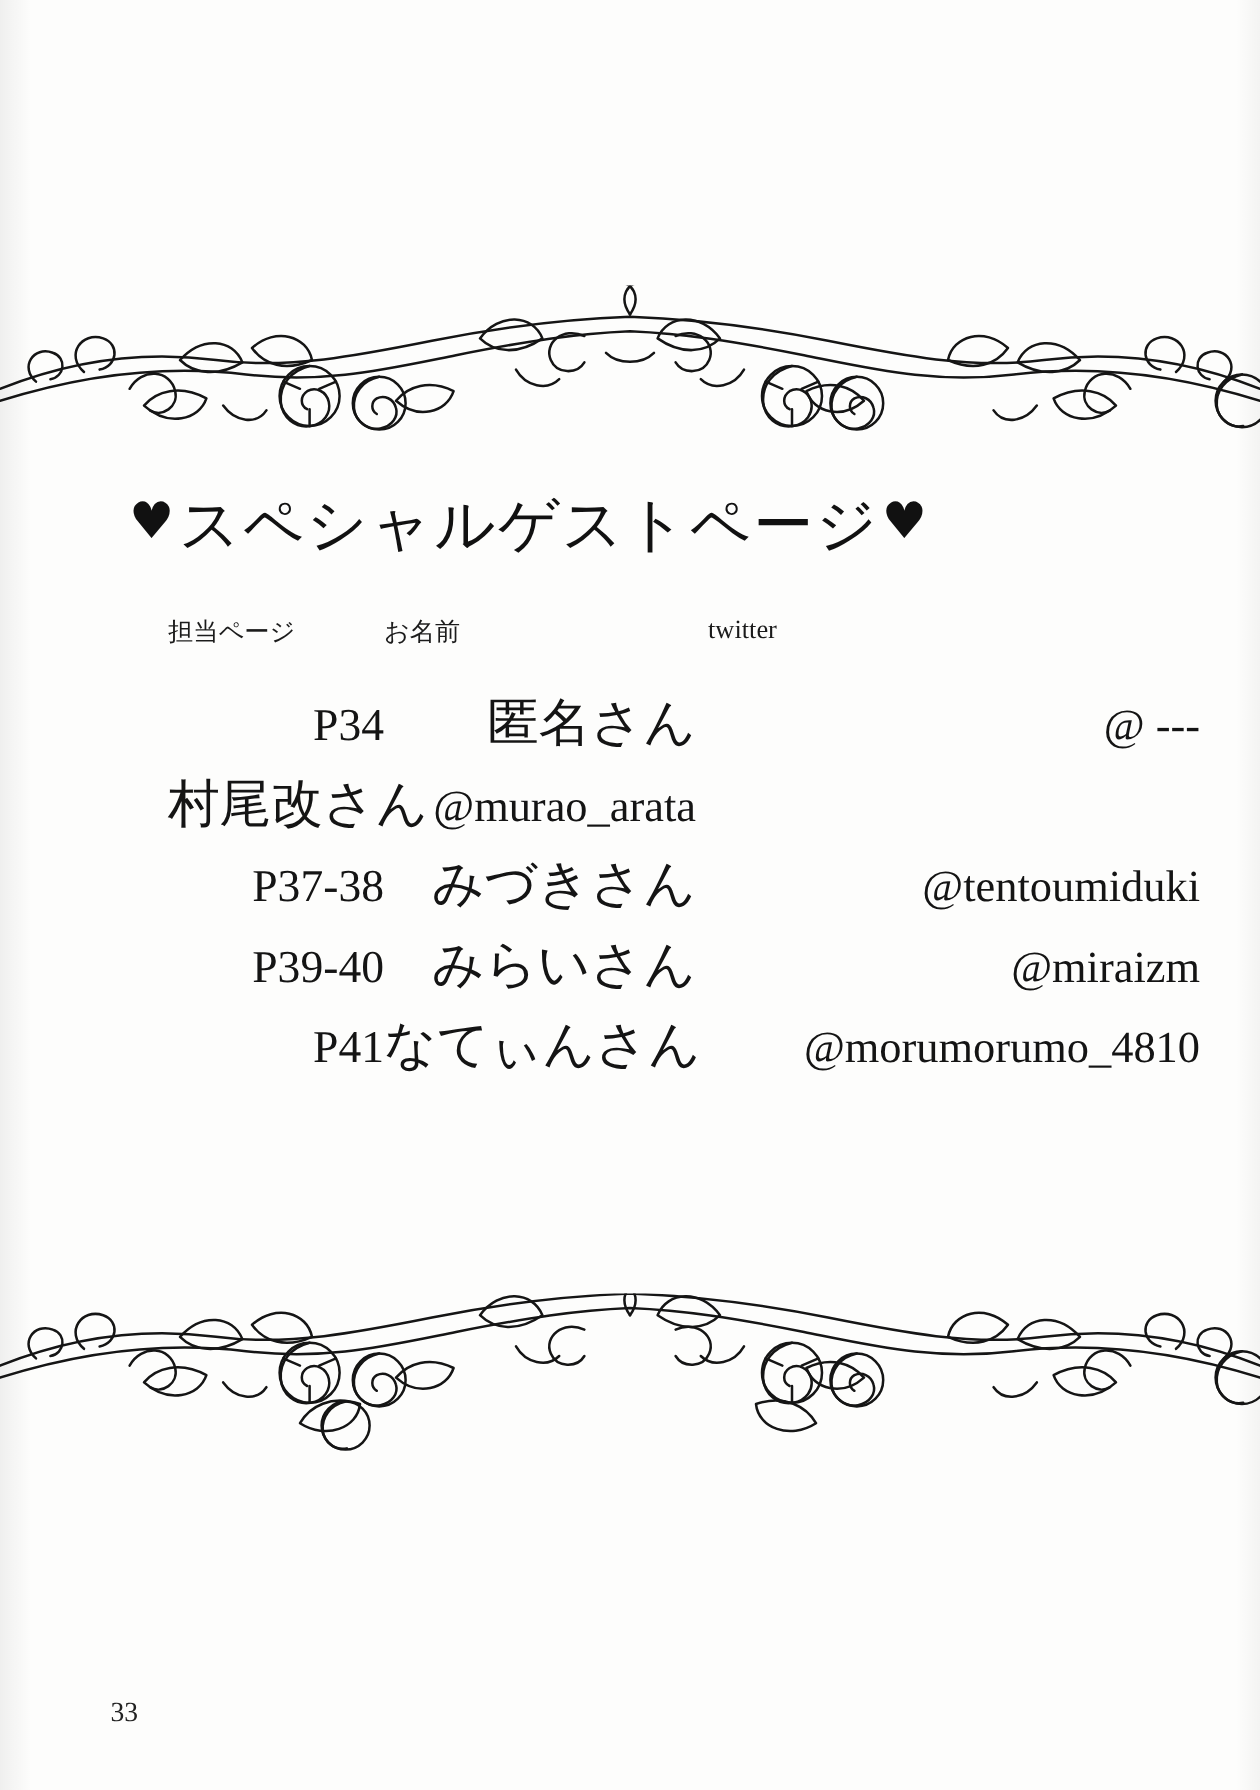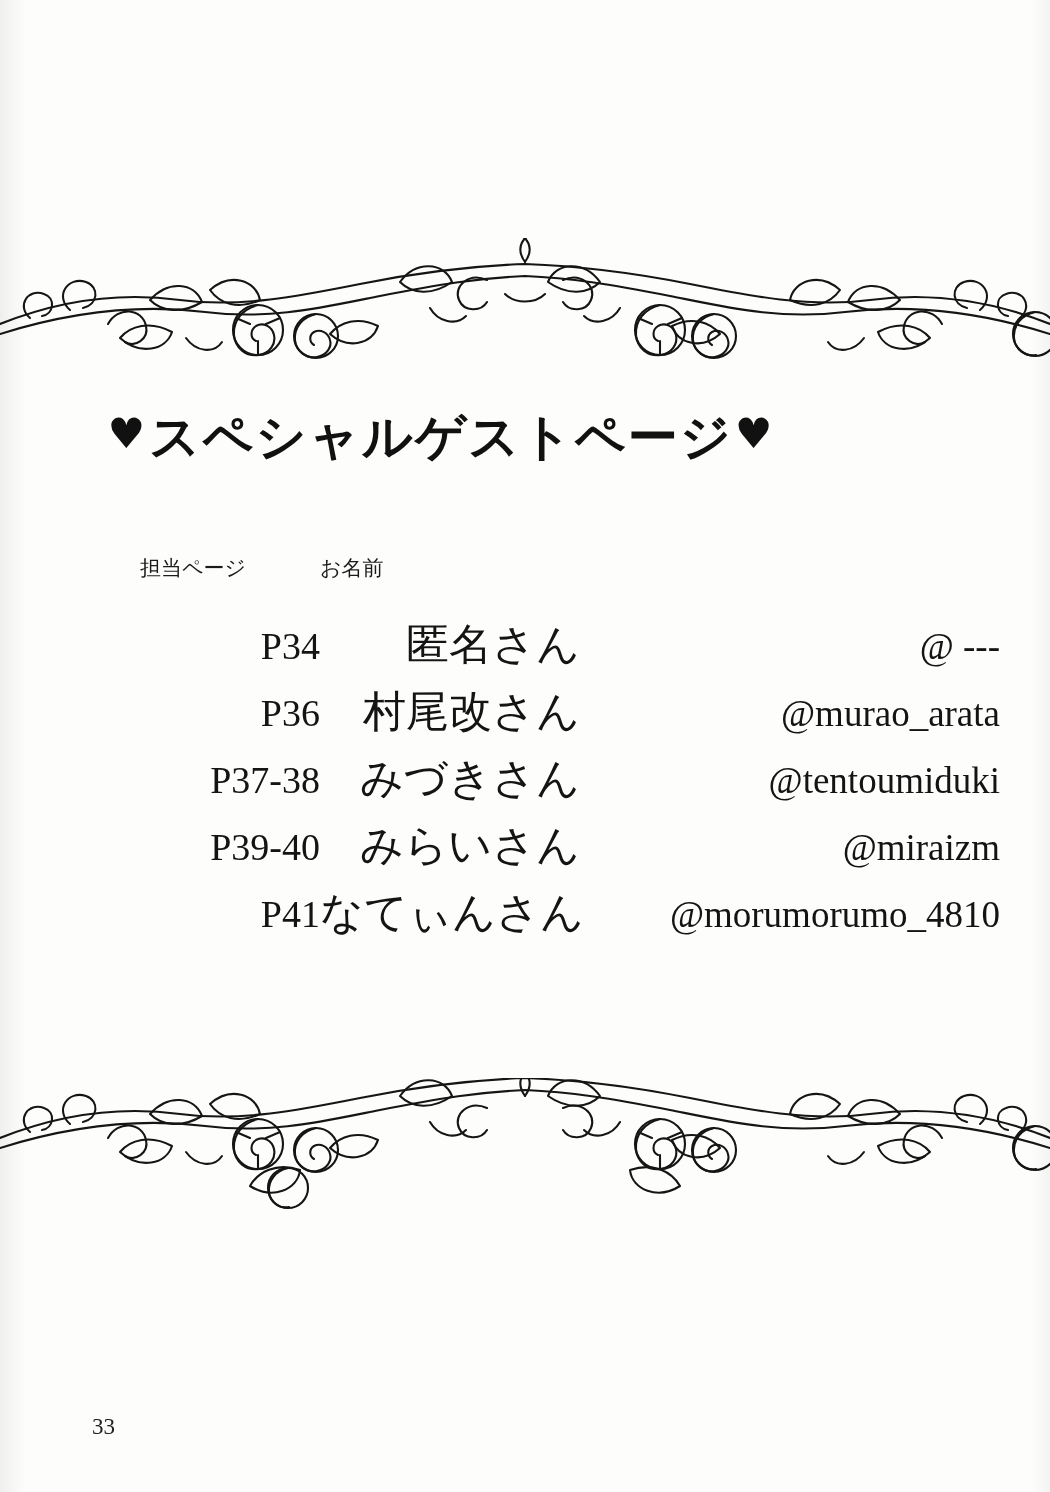--- a/index.html
+++ b/index.html
@@ -53,36 +53,36 @@
 
   .title {
     position: absolute;
     top: 404px;
     left: 0;
     width: 882px;
     text-align: center;
     font-size: 50px;
     letter-spacing: 2px;
     font-family: "DejaVu Sans", sans-serif;
-    font-weight: 700;
+    font-weight: 400;
     color: #111;
     white-space: nowrap;
   }
   .title .heart {
     font-size: 42px;
     vertical-align: 6px;
     margin: 0 2px;
   }
   .title .title-text {
     font-size: 50px;
   }
 
   .guest-table {
     position: absolute;
-    top: 554px;
+    top: 512px;
     left: 140px;
     width: 860px;
   }
 
   .head-row {
     display: grid;
     grid-template-columns: 180px 260px auto;
     font-family: "DejaVu Sans", sans-serif;
     font-size: 21px;
     color: #1b1b1b;
@@ -200,31 +200,31 @@
 
   <div class="title">
     <span class="heart">♥</span><span class="title-text">スペシャルゲストページ</span><span class="heart">♥</span>
   </div>
 
   <div class="guest-table">
 
     <div class="head-row">
       <div class="h-page">担当ページ</div>
       <div class="h-name">お名前</div>
+      <div class="h-twitter">twitter</div>
     </div>
 
     <div class="data-row">
       <div class="cell-page">P34</div>
       <div class="cell-name">匿名さん</div>
       <div class="cell-twitter">@ ---</div>
     </div>
 
 
     <div class="data-row">
-      <div class="cell-page">P36</div>
       <div class="cell-name">村尾改さん</div>
       <div class="cell-twitter">@murao_arata</div>
     </div>
 
     <div class="data-row">
       <div class="cell-page">P37-38</div>
       <div class="cell-name">みづきさん</div>
       <div class="cell-twitter">@tentoumiduki</div>
     </div>
 

